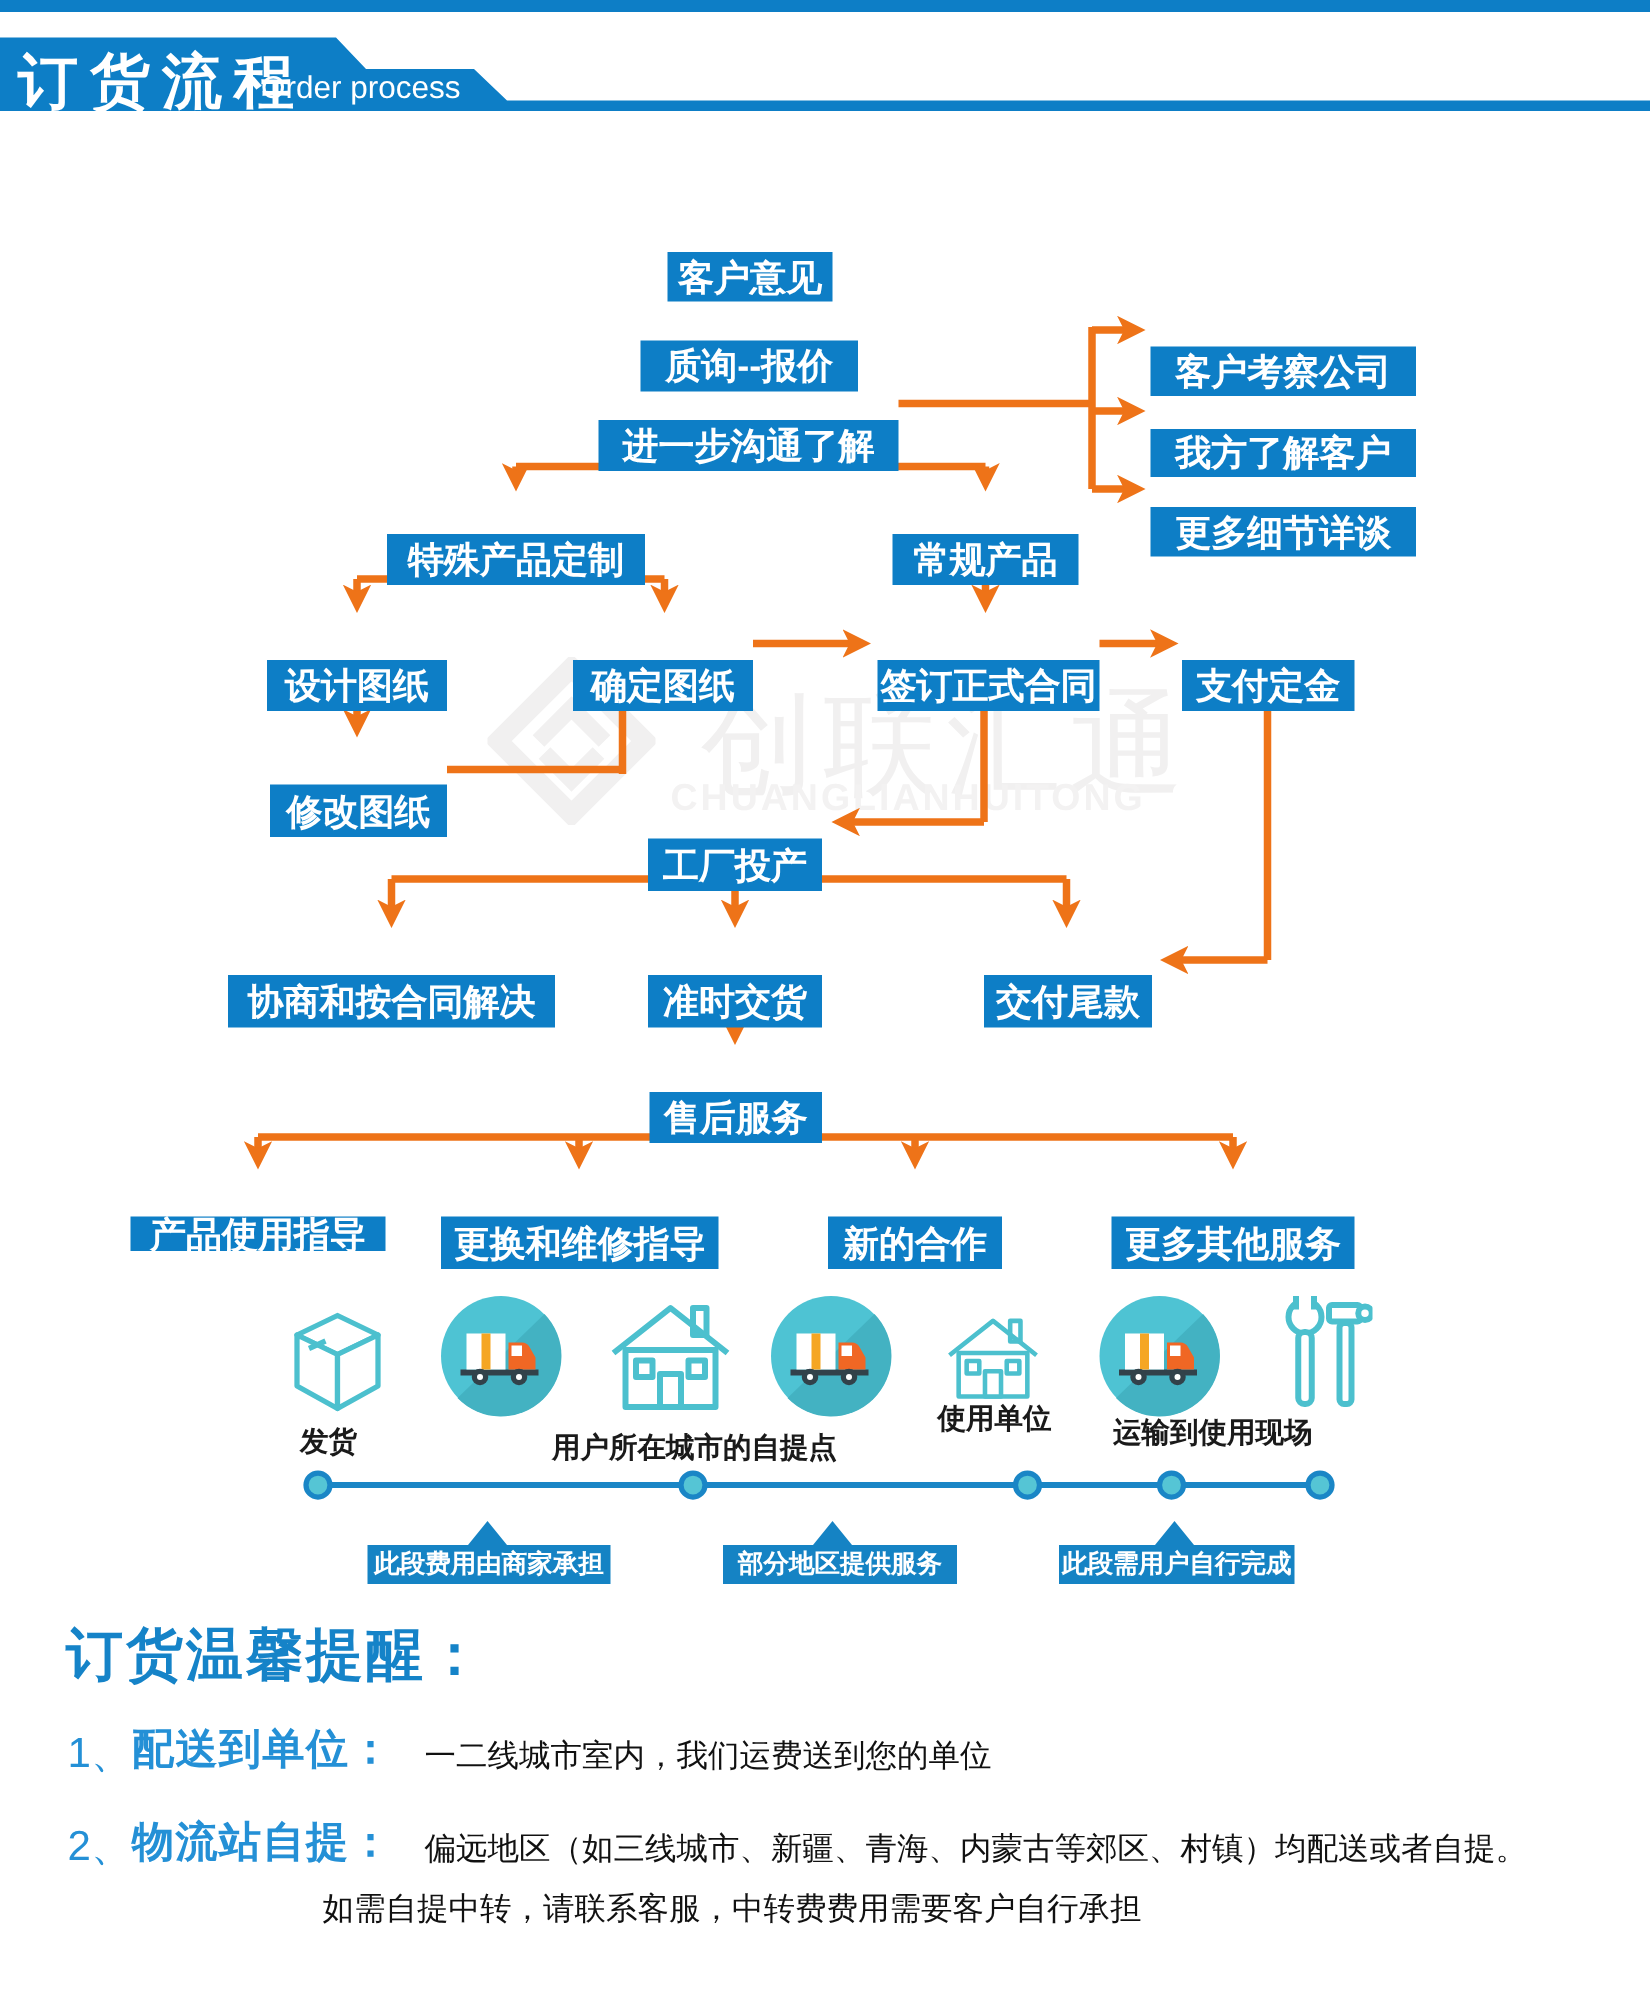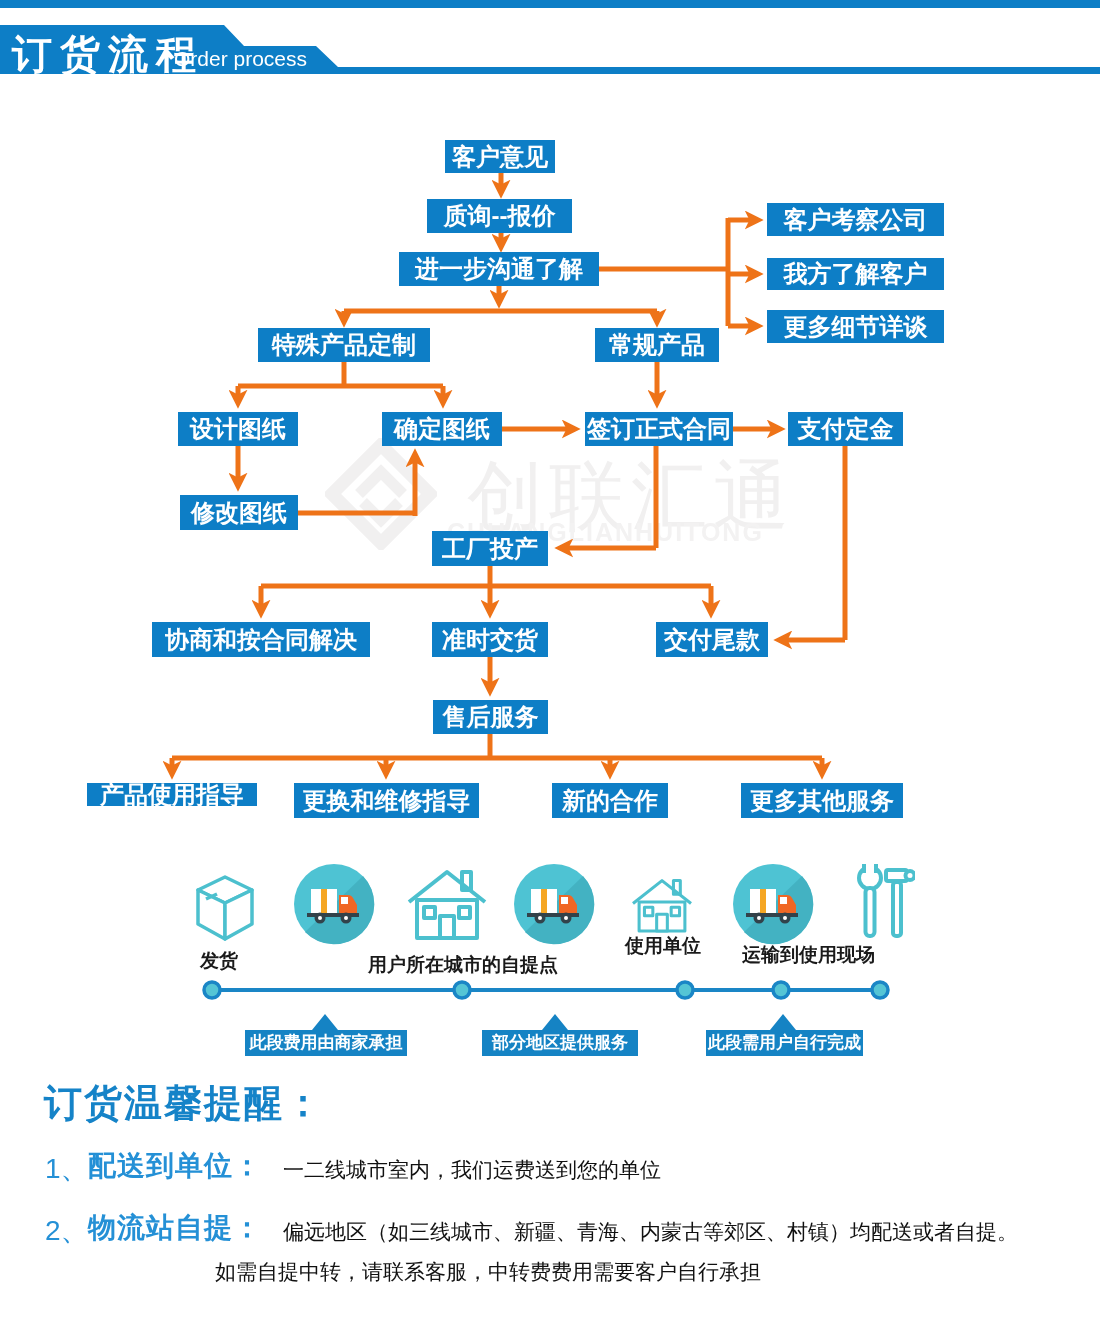--- a/index.html
+++ b/index.html
@@ -8,21 +8,21 @@
   .abs{position:absolute;}
   
   .top-strip{left:0;top:0;width:1100px;height:8px;background:#0d7ec6;}
   .hdr-zh{left:12px;top:27px;font-size:40px;font-weight:bold;color:#fff;letter-spacing:8px;z-index:5;text-align:right;}
   .hdr-en{left:174px;top:47px;font-size:21px;color:#fff;z-index:5;}
   
   .wm-zh{left:443px;top:446px;font-size:76px;font-weight:normal;color:#f1f0f0;letter-spacing:6px;z-index:0;margin-left:24px;}
   .wm-en{left:447px;top:518px;font-size:25px;font-weight:bold;color:#f3f2f2;letter-spacing:2px;z-index:0;}
   
   .flow-node{position:absolute;background:#0d7ec6;color:#fff;font-weight:bold;font-size:24px;
-             display:flex;align-items:center;justify-content:center;white-space:nowrap;z-index:3;}
+             display:flex;align-items:center;justify-content:center;white-space:nowrap;z-index:3;margin-top:28px;}
   
   .stage-label{position:absolute;color:#1a1a1a;font-size:19px;font-weight:bold;white-space:nowrap;z-index:3;}
   
   .callout{position:absolute;background:#1583c4;color:#fff;font-weight:bold;font-size:17px;
            height:26px;line-height:26px;text-align:center;z-index:3;margin-top:12px;}
   .callout::before{content:"";position:absolute;top:-16px;left:var(--px);margin-left:-13px;
            border-left:13px solid transparent;border-right:13px solid transparent;
            border-bottom:16px solid #1583c4;}
   
   .rem-title{left:44px;top:1078px;font-size:38px;font-weight:bold;color:#1583c8;letter-spacing:2px;}

